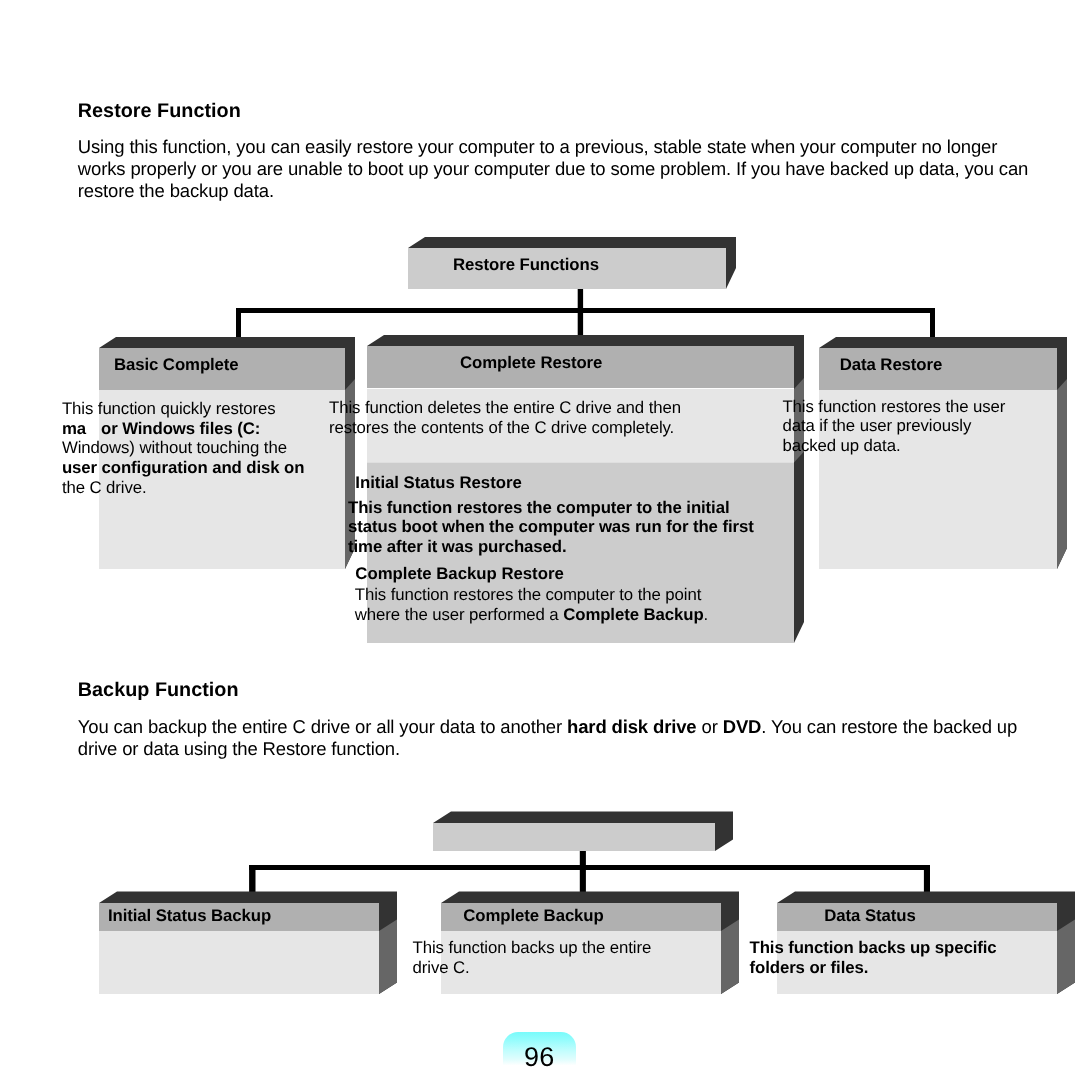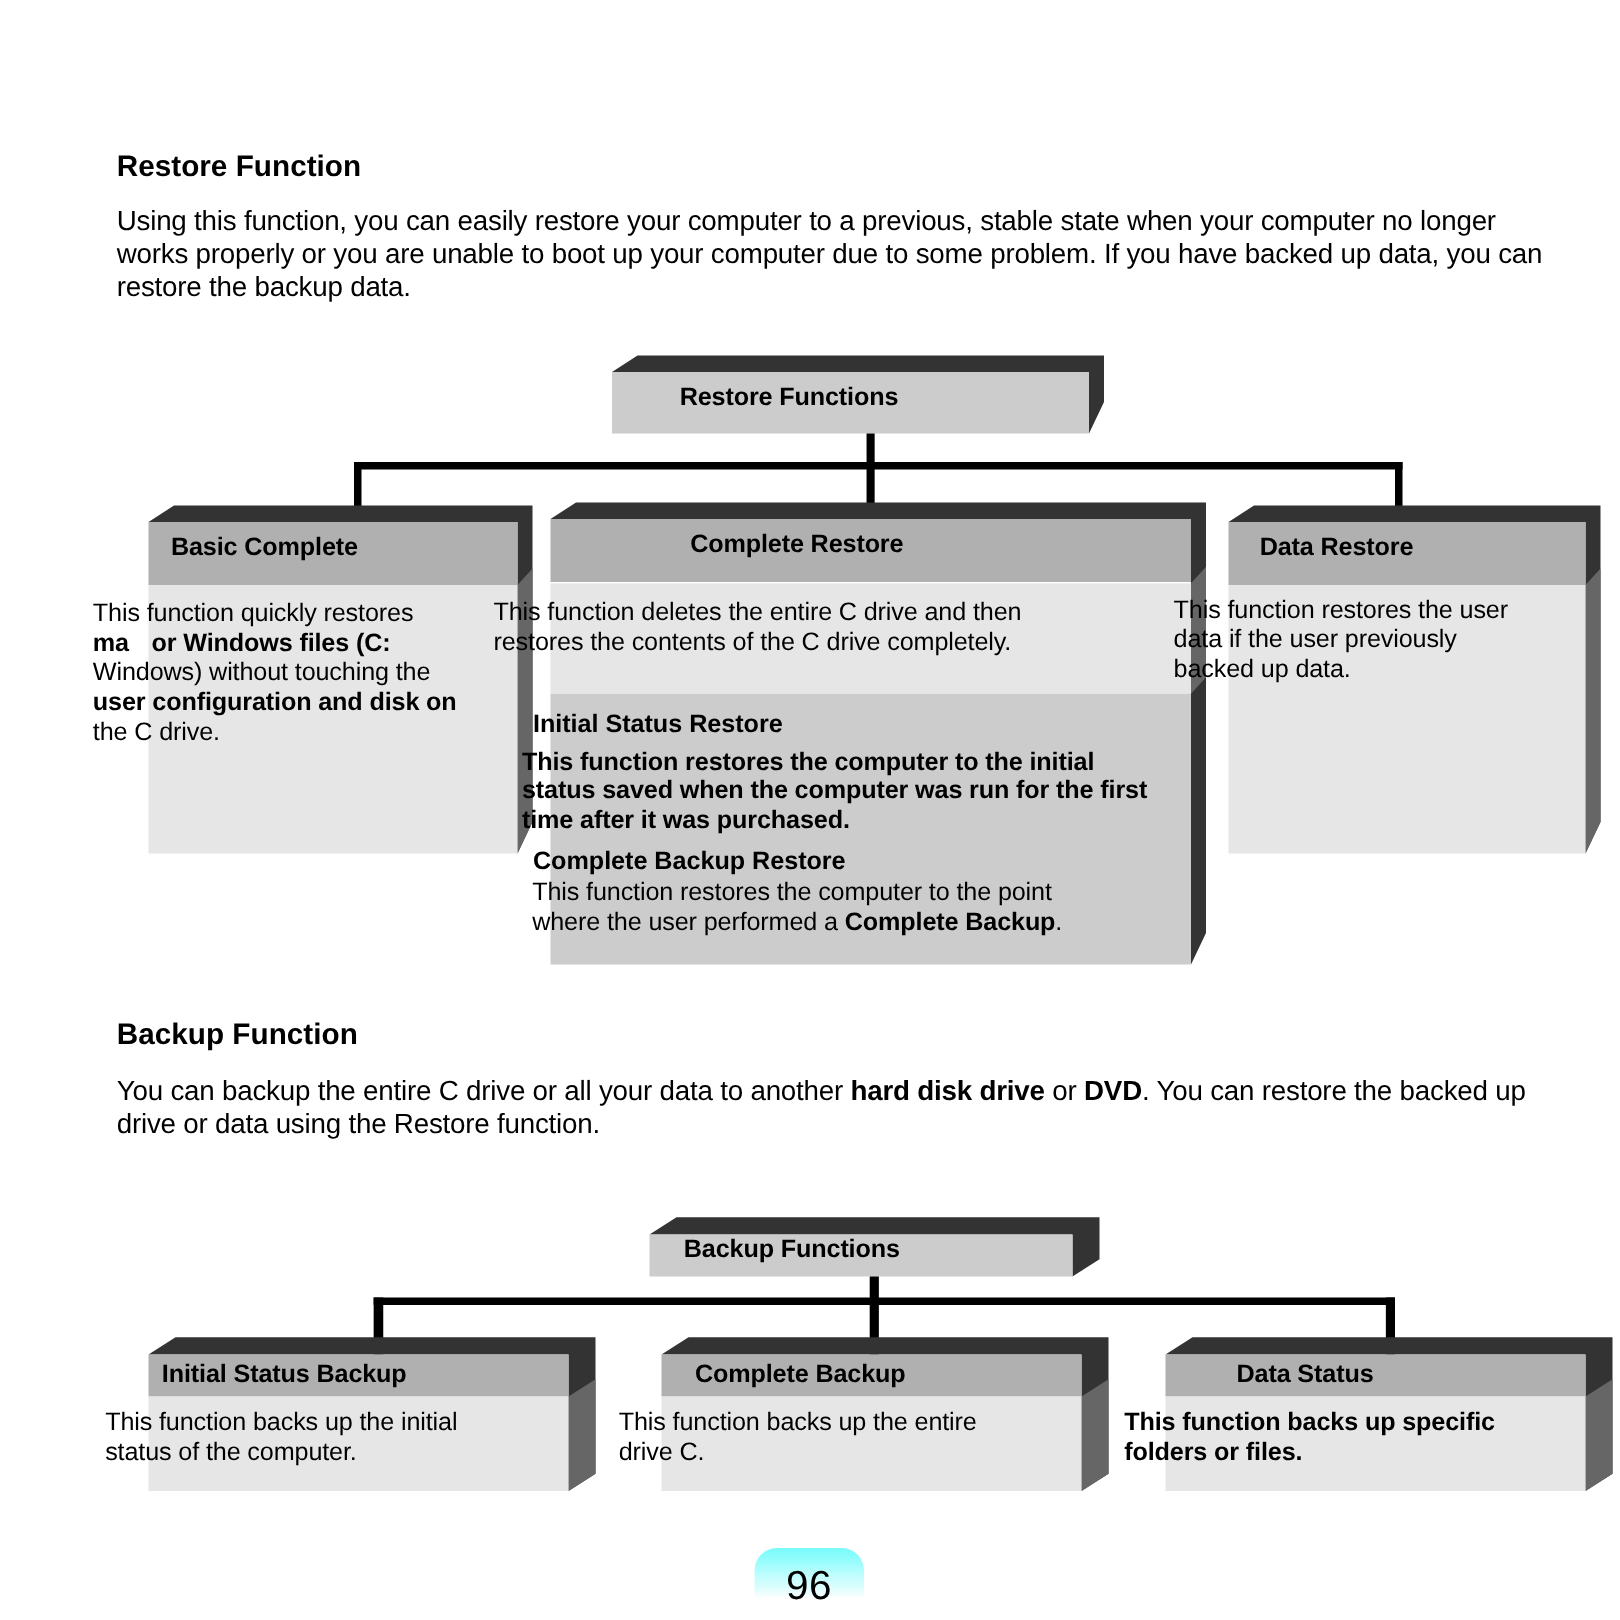--- a/index.html
+++ b/index.html
@@ -71,21 +71,21 @@
 <b>ma&nbsp;&nbsp;&nbsp; or Windows files (C:</b>
 Windows) without touching the
 <b>user configuration and disk on</b>
 the C drive.</div>
 
     <div class="boxtext hdr" style="left:317.7px;top:353px;width:427px;">Complete Restore</div>
     <div class="boxtext bdy" style="left:329px;top:398px;width:430px;">This function deletes the entire C drive and then
 restores the contents of the C drive completely.</div>
     <div class="boxtext sub-hdr" style="left:355.3px;top:472.8px;">Initial Status Restore</div>
     <div class="boxtext bdy" style="left:348px;top:497.5px;width:480px;font-weight:bold;">This function restores the computer to the initial
-<b>status saved when the computer was run for the first</b>
+<b>status boot when the computer was run for the first</b>
 time after it was purchased.</div>
     <div class="boxtext sub-hdr" style="left:355.3px;top:563.8px;">Complete Backup Restore</div>
     <div class="boxtext bdy" style="left:354.8px;top:585.3px;width:430px;">This function restores the computer to the point
 where the user performed a <b>Complete Backup</b>.</div>
 
     <div class="boxtext hdr" style="left:772px;top:355px;width:238px;">Data Restore</div>
     <div class="boxtext bdy" style="left:782.4px;top:396.7px;width:250px;">This function restores the user
 data if the user previously
 backed up data.</div>
   </div>
@@ -119,25 +119,22 @@
         <rect x="394" y="141" width="280" height="63" fill="#e6e6e6"></rect>
       </g>
       <g>
         <path d="M730,113 L748,101.5 L1028,101.5 L1028,192.5 L1010,204 L1010,113 Z" fill="#333333"></path>
         <path d="M1010,141 L1028,129.5 L1028,192.5 L1010,204 Z" fill="#666666"></path>
         <rect x="730" y="113" width="280" height="28" fill="#b0b0b0"></rect>
         <rect x="730" y="141" width="280" height="63" fill="#e6e6e6"></rect>
       </g>
     </svg>
 
-    <div class="boxtext hdr" style="left:386.9px;top:32.8px;width:282px;">Backup Functions</div>
 
     <div class="boxtext hdr" style="left:49.5px;top:115.7px;width:280px;">Initial Status Backup</div>
-    <div class="boxtext bdy" style="left:70.1px;top:148.4px;width:300px;">This function backs up the initial
-status of the computer.</div>
 
     <div class="boxtext hdr" style="left:393.5px;top:115.7px;width:280px;">Complete Backup</div>
     <div class="boxtext bdy" style="left:412.5px;top:148.4px;width:300px;">This function backs up the entire
 drive C.</div>
 
     <div class="boxtext hdr" style="left:730px;top:115.7px;width:280px;">Data Status</div>
     <div class="boxtext bdy" style="left:749.5px;top:148.4px;width:300px;"><b>This function backs up specific
 folders or files.</b></div>
   </div>
 

